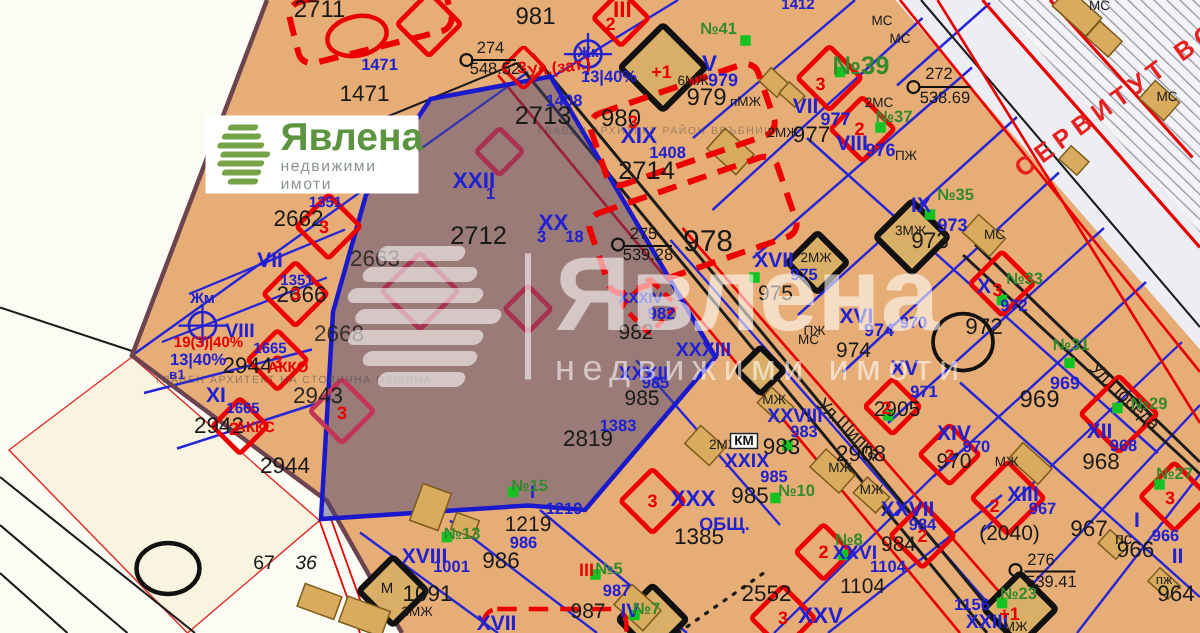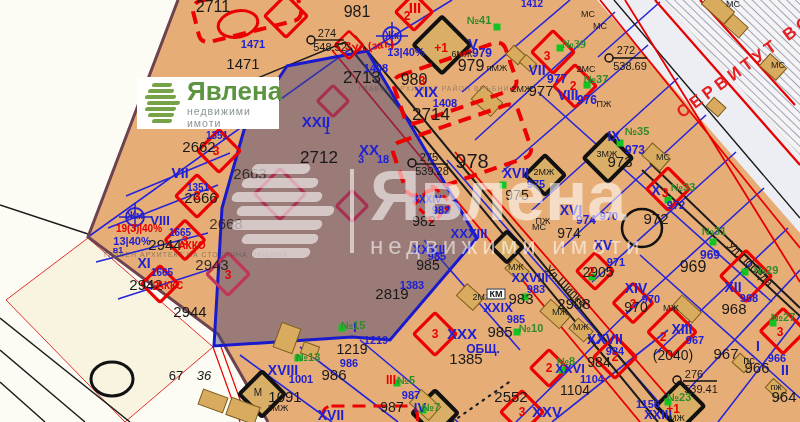--- a/index.html
+++ b/index.html
@@ -299,27 +299,27 @@
       <div class="lbl bl" style="left: 349px; top: 363px; font-size: 11px; transform: translate(-50%, -50%) rotate(0deg);">986</div>
       <div class="lbl bl" style="left: 411px; top: 395px; font-size: 11px; transform: translate(-50%, -50%) rotate(0deg);">987</div>
       <div class="lbl bl" style="left: 376px; top: 340px; font-size: 11px; transform: translate(-50%, -50%) rotate(0deg);">1219</div>
       <div class="lbl bl" style="left: 648px; top: 404px; font-size: 11px; transform: translate(-50%, -50%) rotate(0deg);">1156</div>
       <div class="lbl bl" style="left: 483px; top: 349px; font-size: 12px; transform: translate(-50%, -50%) rotate(0deg);">ОБЩ.</div>
       <div class="lbl bl" style="left: 327px; top: 130px; font-size: 11px; transform: translate(-50%, -50%) rotate(0deg);">1</div>
       <div class="lbl bl" style="left: 361px; top: 159px; font-size: 11px; transform: translate(-50%, -50%) rotate(0deg);">3</div>
       <div class="lbl bl" style="left: 383px; top: 159px; font-size: 11px; transform: translate(-50%, -50%) rotate(0deg);">18</div>
       <div class="lbl bl" style="left: 392px; top: 36px; font-size: 10px; transform: translate(-50%, -50%) rotate(0deg);">Жк</div>
       <div class="lbl bl" style="left: 406px; top: 52px; font-size: 11px; transform: translate(-50%, -50%) rotate(0deg);">13|40%</div>
-      <div class="lbl bl" style="left: 135px; top: 216px; font-size: 10px; transform: translate(-50%, -50%) rotate(0deg);">Жм</div>
+      <div class="lbl bl" style="left: 135px; top: 200px; font-size: 10px; transform: translate(-50%, -50%) rotate(0deg);">Жм</div>
       <div class="lbl bl" style="left: 132px; top: 241px; font-size: 11px; transform: translate(-50%, -50%) rotate(0deg);">13|40%</div>
       <div class="lbl bl" style="left: 118px; top: 250px; font-size: 9px; transform: translate(-50%, -50%) rotate(0deg);">в1</div>
       <div class="lbl rd" style="left: 139px; top: 229px; font-size: 10px; transform: translate(-50%, -50%) rotate(0deg);">19(3)|40%</div>
       <div class="lbl rd" style="left: 373px; top: 46px; font-size: 11px; transform: translate(-50%, -50%) rotate(-8deg);">Ул.(зат.)</div>
       <div class="lbl gr" style="left: 479px; top: 20px; font-size: 11px; transform: translate(-50%, -50%) rotate(0deg);">№41</div>
-      <div class="lbl gr" style="left: 574px; top: 44px; font-size: 12px; transform: translate(-50%, -50%) rotate(0deg); font-family: Liberation Serif, serif;">№39</div>
+      <div class="lbl gr" style="left: 574px; top: 44px; font-size: 17px; transform: translate(-50%, -50%) rotate(0deg);">№39</div>
       <div class="lbl gr" style="left: 596px; top: 79px; font-size: 11px; transform: translate(-50%, -50%) rotate(0deg);">№37</div>
       <div class="lbl gr" style="left: 637px; top: 131px; font-size: 11px; transform: translate(-50%, -50%) rotate(0deg);">№35</div>
       <div class="lbl gr" style="left: 683px; top: 187px; font-size: 11px; transform: translate(-50%, -50%) rotate(0deg);">№33</div>
       <div class="lbl gr" style="left: 714px; top: 231px; font-size: 11px; transform: translate(-50%, -50%) rotate(0deg);">№31</div>
       <div class="lbl gr" style="left: 754px; top: 270px; font-size: 11px; transform: translate(-50%, -50%) rotate(0deg); margin-left: 12px;">№29</div>
       <div class="lbl gr" style="left: 783px; top: 317px; font-size: 11px; transform: translate(-50%, -50%) rotate(0deg);">№27</div>
       <div class="lbl gr" style="left: 679px; top: 397px; font-size: 11px; transform: translate(-50%, -50%) rotate(0deg);">№23</div>
       <div class="lbl gr" style="left: 531px; top: 328px; font-size: 11px; transform: translate(-50%, -50%) rotate(0deg);">№10</div>
       <div class="lbl gr" style="left: 566px; top: 361px; font-size: 11px; transform: translate(-50%, -50%) rotate(0deg);">№8</div>
       <div class="lbl gr" style="left: 308px; top: 357px; font-size: 11px; transform: translate(-50%, -50%) rotate(0deg);">№13</div>

